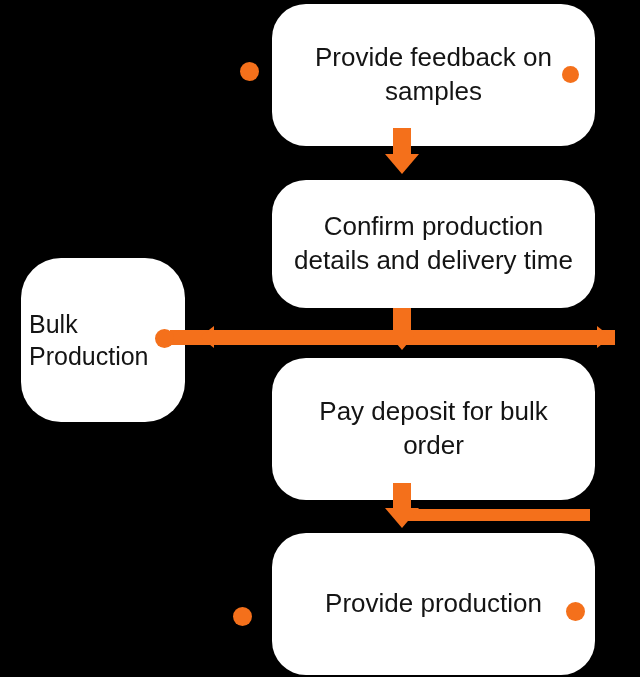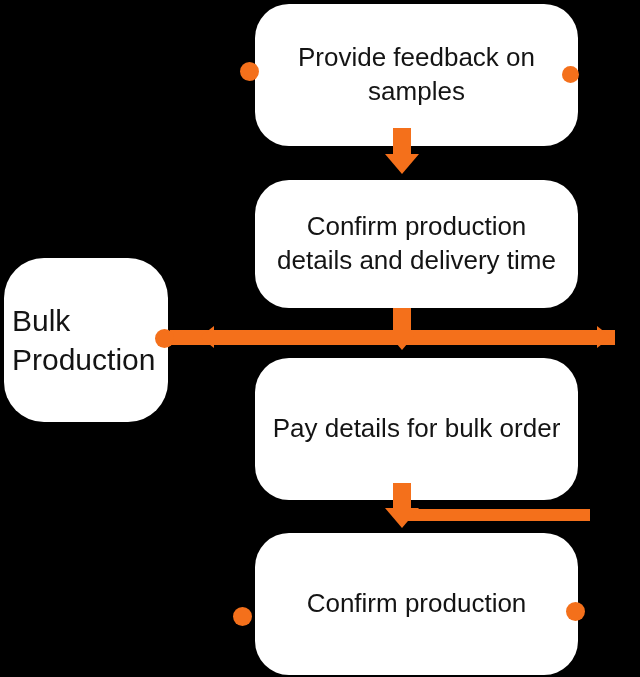--- a/index.html
+++ b/index.html
@@ -23,34 +23,35 @@
     display: flex;
     align-items: center;
     justify-content: center;
     text-align: center;
     color: #141414;
     font-family: "Liberation Sans", sans-serif;
     font-weight: 400;
     line-height: 1.30;
     z-index: 3;
     padding: 4px 16px;
+    margin-left: 17px;
   }
   .node-label {
     display: block;
     width: 100%;
   }
 
   
   #node-bulk-production {
     left: 4px;
     top: 258px;
     width: 164px;
     height: 164px;
     border-radius: 40px;
-    font-size: 30px;
+    font-size: 25px;
     justify-content: flex-start;
     text-align: left;
     padding-left: 8px;
     padding-right: 4px;
   }
   #node-provide-feedback {
     left: 255px;
     top: 4px;
     width: 323px;
     height: 142px;
@@ -134,25 +135,25 @@
 
   <div class="node" id="node-provide-feedback">
     <span class="node-label">Provide feedback on samples</span>
   </div>
 
   <div class="node" id="node-confirm-production">
     <span class="node-label">Confirm production details and delivery time</span>
   </div>
 
   <div class="node" id="node-pay-deposit">
-    <span class="node-label">Pay details for bulk order</span>
+    <span class="node-label">Pay deposit for bulk order</span>
   </div>
 
   <div class="node" id="node-complete-production">
-    <span class="node-label">Confirm production</span>
+    <span class="node-label">Provide production</span>
   </div>
 
   <div class="conn-line-h" style="left:170px; top:330px; width:445px; height:15px; background:#F4701B;"></div>
 
   <div class="arrow-left" style="left:200px; top:326px; border-right:14px solid #F4701B;"></div>
 
   <div class="arrow-right" style="left:597px; top:326px; border-left:14px solid #F4701B;"></div>
 
   <div class="stub-v" style="left:393px; top:128px; width:18px; height:30px; background:#F4701B;"></div>
   <div class="arrow-down" style="left:385px; top:154px; border-top:20px solid #F4701B;"></div>

